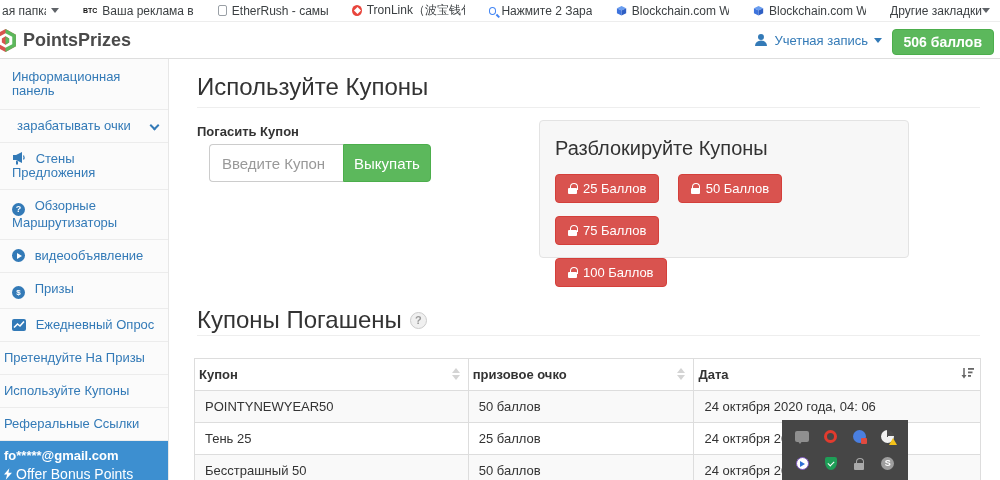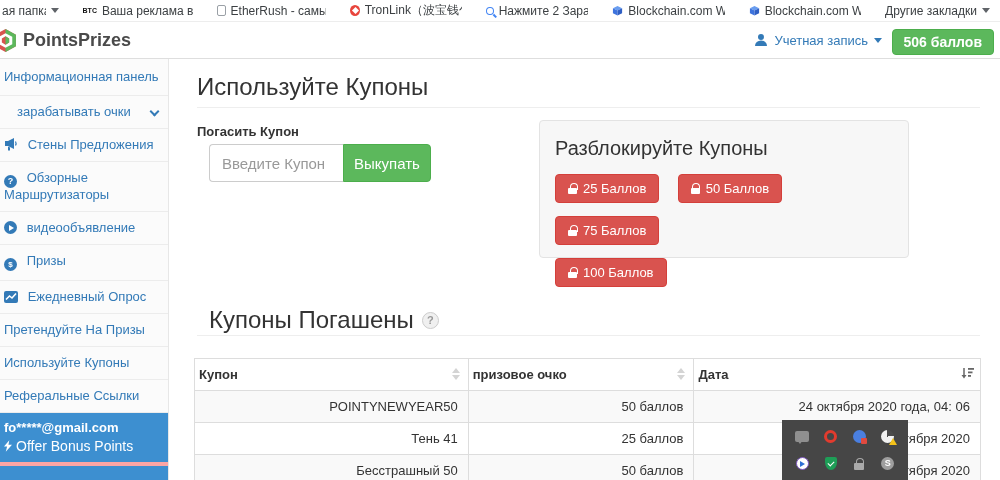--- a/index.html
+++ b/index.html
@@ -12,33 +12,33 @@
     border-bottom:1px solid #ededed; white-space:nowrap; }
   .bm { display:flex; align-items:center; gap:5px; cursor:pointer; overflow:hidden; }
   .bm-label { max-width:118px; overflow:hidden; }
   .caret-down { width:0; height:0; border-left:4px solid transparent; border-right:4px solid transparent; border-top:5px solid #5f6368; display:inline-block; }
   .icn-btc { font-size:7px; font-weight:800; color:#111; letter-spacing:0; }
   .icn-page { width:9px; height:11px; border:1.2px solid #9aa0a6; border-radius:2px; display:inline-block; }
   .icn-tron { width:11px; height:11px; border-radius:50%; background:#e8453c; position:relative; display:inline-block; }
   .icn-tron:after { content:""; position:absolute; left:3px; top:3px; width:5px; height:5px; background:#fff; transform:rotate(45deg); }
   .icn-mag { width:8px; height:8px; border:1.5px solid #4285f4; border-radius:50%; position:relative; display:inline-block; }
   .icn-mag:after { content:""; position:absolute; width:4px; height:1.5px; background:#4285f4; transform:rotate(45deg); left:6px; top:7px; }
-  .other-bookmarks { margin-left:auto; display:flex; align-items:center; gap:5px; cursor:pointer; }
+  .other-bookmarks { margin-left:auto; display:flex; align-items:center; cursor:pointer; }
 
   
   .site-header { position:absolute; top:22px; left:0; right:0; height:37px; background:#fff; border-bottom:1px solid #dedede; z-index:5; }
   .logo { position:absolute; left:-7px; top:6px; display:flex; align-items:center; gap:5px; cursor:pointer; }
   .brand { font-size:18px; font-weight:bold; color:#4a4a4a; }
   .account { position:absolute; right:118px; top:0; height:100%; display:flex; align-items:center; gap:6px; color:#337ab7; font-size:13px; cursor:pointer; }
   .caret-blue { width:0; height:0; border-left:4px solid transparent; border-right:4px solid transparent; border-top:5px solid #337ab7; }
   .points-badge { position:absolute; right:6px; top:7px; background:#5cb85c; border:1px solid #4cae4c; border-radius:4px; color:#fff; font-size:14px; font-weight:bold; padding:4px 11px; cursor:pointer; }
 
   
   .sidebar { position:absolute; top:59px; left:0; width:168px; bottom:0; background:#fbfbfb; font-size:13px; }
-  .side-item { display:block; padding:9px 4px; border-bottom:1px solid #ececec; color:#337ab7; line-height:14px; cursor:pointer; position:relative; }
+  .side-item { display:block; padding:9px 12px; border-bottom:1px solid #ececec; color:#337ab7; line-height:14px; cursor:pointer; position:relative; }
   .side-item.pad1 { padding-top:11px; padding-bottom:11px; }
   .side-item.flush { padding-left:4px; }
   .side-item .chev { position:absolute; right:10px; top:12px; width:7px; height:7px; border-right:2px solid #337ab7; border-bottom:2px solid #337ab7; transform:rotate(45deg); }
   .sicn { display:inline-block; vertical-align:-2px; margin-right:6px; }
   .icn-circle { width:13px; height:13px; border-radius:50%; background:#337ab7; color:#fff; font-size:9px; font-weight:bold; text-align:center; line-height:13px; }
   .icn-q:after { content:"?"; }
   .icn-d:after { content:"$"; font-size:8px; }
   .icn-play { width:13px; height:13px; border-radius:50%; background:#337ab7; position:relative; }
   .icn-play:after { content:""; position:absolute; left:5px; top:3.5px; border-left:5px solid #fff; border-top:3px solid transparent; border-bottom:3px solid transparent; }
   .notif { background:#3d8fd0; color:#fff; padding:7px 8px 8px 4px; border-bottom:4px solid #fca5a5; cursor:pointer; }
@@ -55,27 +55,27 @@
   .coupon-input::placeholder { color:#999; }
   .redeem-btn { width:88px; background:#5cb85c; border:1px solid #4cae4c; border-radius:0 4px 4px 0; color:#fff; font-size:15px; cursor:pointer; font-family:"Liberation Sans", sans-serif; }
 
   .unlock-panel { position:absolute; left:370px; top:61px; width:370px; height:138px; background:#f7f7f7; border:1px solid #e3e3e3; border-radius:4px; padding:16px 15px; }
   .unlock-title { font-size:20px; font-weight:500; color:#333; margin-bottom:14px; }
   .lock-btn { display:inline-flex; align-items:center; gap:6px; background:#d9534f; border:1px solid #d43f3a; border-radius:4px; color:#fff; font-size:13px; padding:6px 12px; margin:0 14px 13px 0; cursor:pointer; font-family:"Liberation Sans", sans-serif; }
   .icn-lock { width:9px; height:11px; position:relative; display:inline-block; }
   .icn-lock:before { content:""; position:absolute; left:1.5px; top:0; width:6px; height:6px; border:1.6px solid #fff; border-bottom:none; border-radius:4px 4px 0 0; }
   .icn-lock:after { content:""; position:absolute; left:0; top:4.5px; width:9px; height:6.5px; background:#fff; border-radius:1px; }
 
-  .section2-title { position:absolute; top:247px; left:40px; font-size:24px; font-weight:500; color:#333; display:flex; align-items:center; gap:8px; }
+  .section2-title { position:absolute; top:247px; left:28px; font-size:24px; font-weight:500; color:#333; display:flex; align-items:center; gap:8px; }
   .help-icon { width:17px; height:17px; border-radius:50%; background:#f0f0f0; border:1px solid #ccc; color:#999; font-size:11px; font-weight:bold; text-align:center; line-height:15px; cursor:pointer; }
   .rule2 { position:absolute; top:276px; left:28px; right:20px; height:1px; background:#eee; }
 
   .coupon-table { position:absolute; top:299px; left:25px; width:787px; border-collapse:collapse; font-size:13px; color:#333; border:1px solid #ddd; background:#fff; }
   .coupon-table th { text-align:left; font-weight:bold; padding:8px 4px; border:1px solid #ddd; position:relative; cursor:pointer; }
-  .coupon-table td { padding:8px 10px; border-left:1px solid #ddd; border-right:1px solid #ddd;text-align:right; }
+  .coupon-table td { padding:8px 10px; border-left:1px solid #ddd; border-right:1px solid #ddd; }
   .coupon-table tbody tr { border-top:1px solid #ddd; }
   .coupon-table tbody tr.odd { background:#f9f9f9; }
   .col-coupon { width:274px; } .col-points { width:226px; } .col-date { width:287px; }
   .sort-pair { position:absolute; right:8px; top:9px; display:flex; flex-direction:column; gap:2px; }
   .sort-pair i { width:0; height:0; border-left:4px solid transparent; border-right:4px solid transparent; display:block; }
   .sort-pair .up { border-bottom:5px solid #d4d4d4; }
   .sort-pair .dn { border-top:5px solid #d4d4d4; }
   .sort-desc { position:absolute; right:6px; top:8px; }
 
   
@@ -294,21 +294,21 @@
         </th>
       </tr>
     </thead>
     <tbody>
       <tr class="odd">
         <td>POINTYNEWYEAR50</td>
         <td>50 баллов</td>
         <td>24 октября 2020 года, 04: 06</td>
       </tr>
       <tr>
-        <td>Тень 41</td>
+        <td>Тень 25</td>
         <td>25 баллов</td>
         <td>24 октября 2020</td>
       </tr>
       <tr class="odd">
         <td>Бесстрашный 50</td>
         <td>50 баллов</td>
         <td>24 октября 2020</td>
       </tr>
     </tbody>
   </table>

